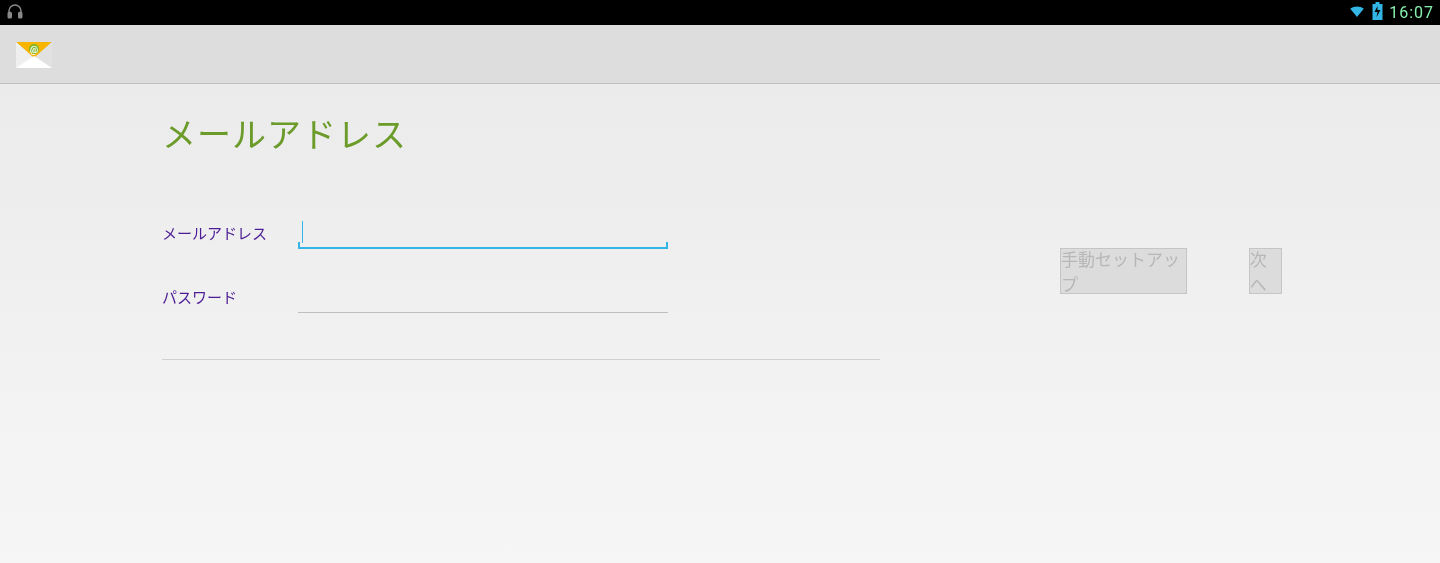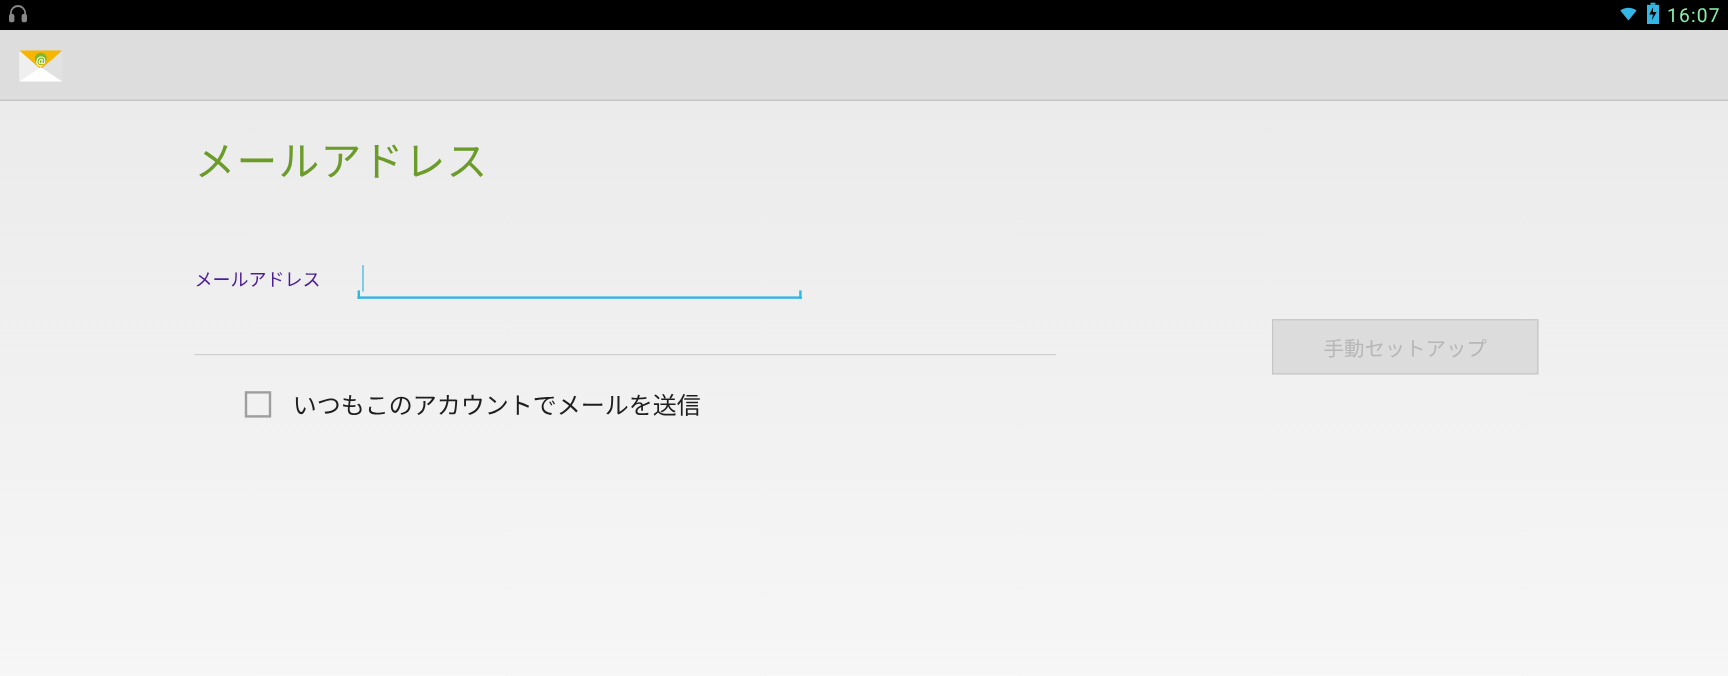--- a/index.html
+++ b/index.html
@@ -27,21 +27,21 @@
     background:transparent;font-size:18px;outline:none;padding:0 4px;}
   
   .input-wrap{position:relative;width:370px;}
   .input-wrap.focused .tick-l,.input-wrap.focused .tick-r{position:absolute;bottom:0;width:2px;height:7px;background:#33b5e5;}
   .input-wrap.focused .tick-l{left:0;}
   .input-wrap.focused .tick-r{right:0;}
   .input-wrap.focused .underline{position:absolute;left:0;right:0;bottom:0;height:2px;background:#33b5e5;}
   .input-wrap .underline{position:absolute;left:0;right:0;bottom:0;height:1px;background:#bfbfbf;}
   .cursor{position:absolute;left:4px;top:6px;width:1px;height:22px;background:#33b5e5;}
   
-  .side-buttons{position:absolute;right:0;top:158px;width:222px;display:flex;flex-direction:column;gap:62px;}
+  .side-buttons{position:absolute;right:0;top:140px;width:222px;display:flex;flex-direction:row;gap:62px;}
   .flat-btn{height:44px;background:#dcdcdc;border:1px solid #c5c5c5;color:#b7b7b7;
     font-size:17px;display:flex;align-items:center;justify-content:center;cursor:default;}
   
   .divider{height:1px;background:#d0d0d0;margin:36px 0 26px 0;width:718px;}
   .check-row{display:flex;align-items:center;gap:18px;margin-left:42px;font-size:20px;color:#1e1e1e;}
   .holo-checkbox{width:18px;height:18px;border:2px solid #9e9e9e;background:transparent;}
 </style>
 </head>
 <body>
 
@@ -90,26 +90,32 @@
 
   <div class="form-row" style="margin-bottom:10px;">
     <span class="form-label">メールアドレス</span>
     <div class="input-wrap focused">
       <input class="text-input" type="text" style="border: none; width: 100%;" value="">
       <span class="tick-l"></span><span class="tick-r"></span><span class="underline"></span>
       <span class="cursor"></span>
     </div>
   </div>
 
+  <div class="form-row">
+    <span class="form-label">パスワード</span>
+    <div class="input-wrap">
+      <input class="text-input" type="password" style="border: none; width: 100%;" value="">
+      <span class="underline"></span>
+    </div>
+  </div>
 
   <div class="divider"></div>
 
-  <div class="check-row">
-    <span class="holo-checkbox"></span>
-    <span>いつもこのアカウントでメールを送信</span>
-  </div>
 
   <div class="side-buttons">
     <div class="flat-btn">
       <span>手動セットアップ</span>
     </div>
+    <div class="flat-btn">
+      <span>次へ</span>
+    </div>
   </div>
 </div>
 
 </body></html>

